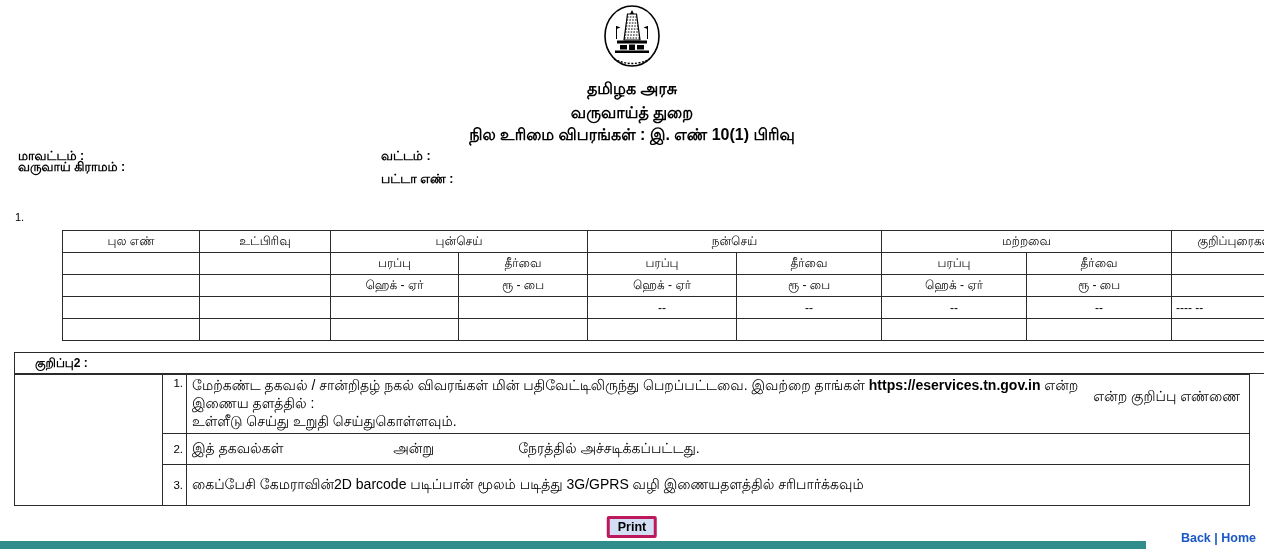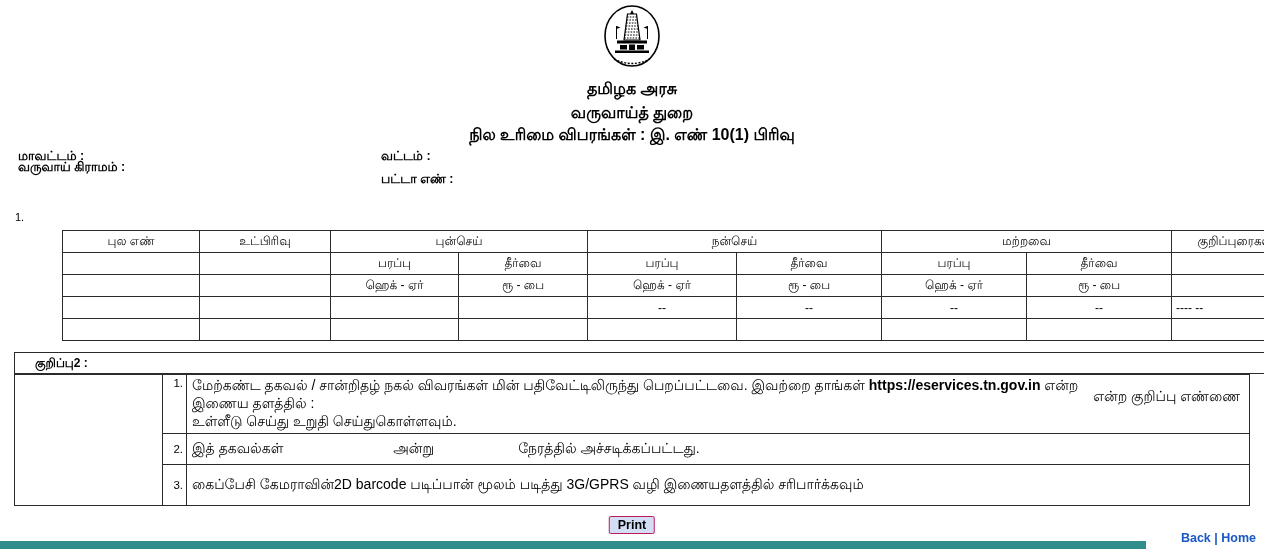--- a/index.html
+++ b/index.html
@@ -45,21 +45,21 @@
   table.notes td.no { text-align:right; vertical-align:top; padding:2px 3px; font-size:11.5px; }
   table.notes td.body { text-align:left; }
   .note1-line1 { display:flex; justify-content:space-between; align-items:flex-start; }
   .note1-line1 .right { white-space:nowrap; padding-right:4px;margin-top:11px; }
   .gap-md { margin-left:110px; }
   .gap-sm { margin-left:84px; }
 
   
   #print-button {
     position:absolute; left:50%; top:516px; transform:translateX(-50%);
-    background:#d3ddf4; border:1px solid #be185d; border-radius:2px;
+    background:#d3ddf4; border:3px solid #be185d; border-radius:2px;
     font-family:"Liberation Sans", sans-serif; font-weight:bold; font-size:12.5px;
     padding:1px 8px; color:#000; cursor:pointer;
   }
   #back-home { right:8px; top:531px; font-size:12.5px; font-weight:bold; color:#1a58c5; }
   #back-home a { color:#1a58c5; text-decoration:none; cursor:pointer; }
   #teal-bar { left:0; bottom:0; width:1146px; height:8px; background:#318c8c; }
 
   .serial { font-size:11px; }
 </style>
 </head>

